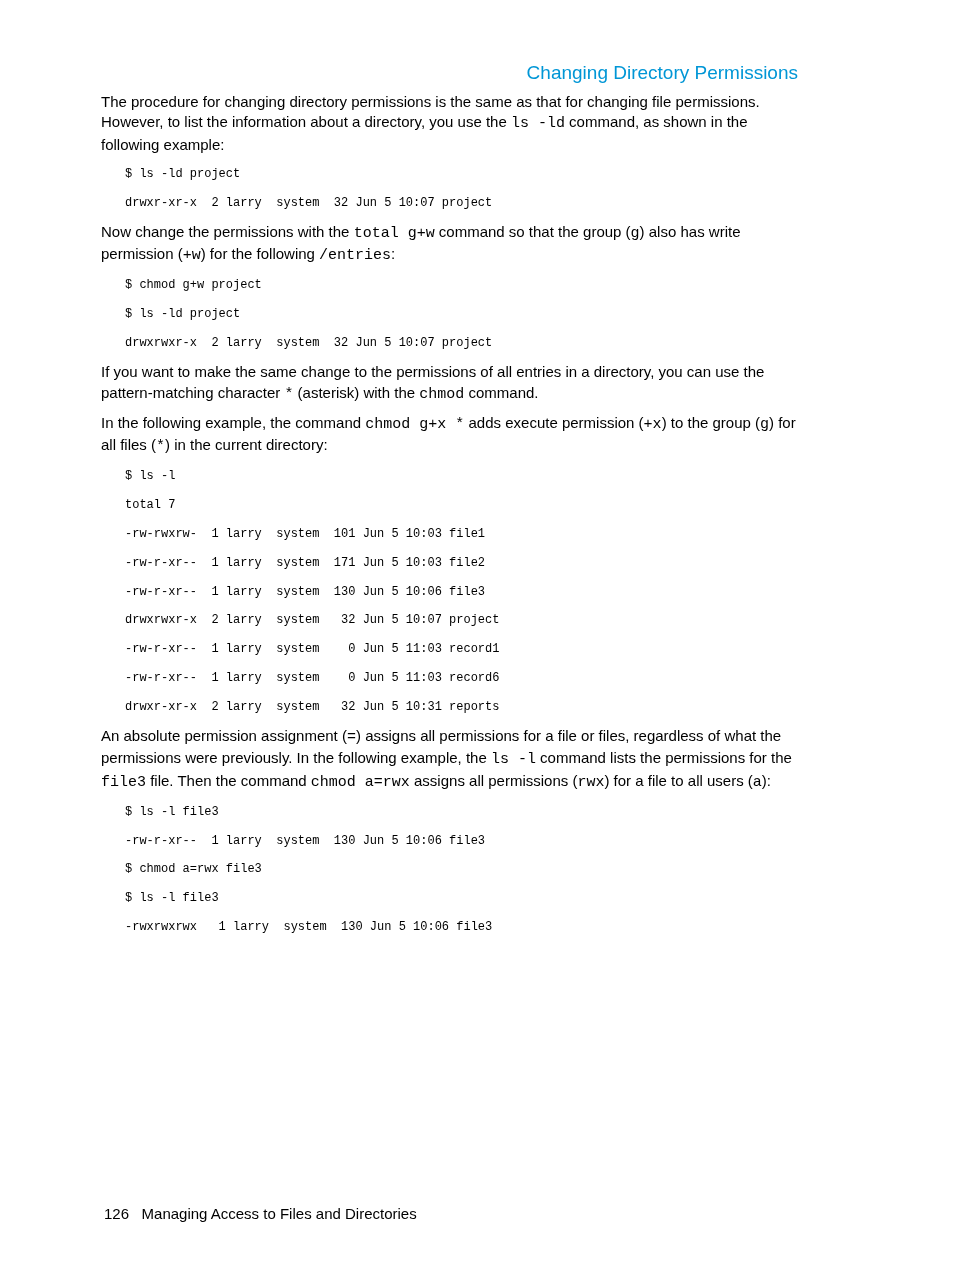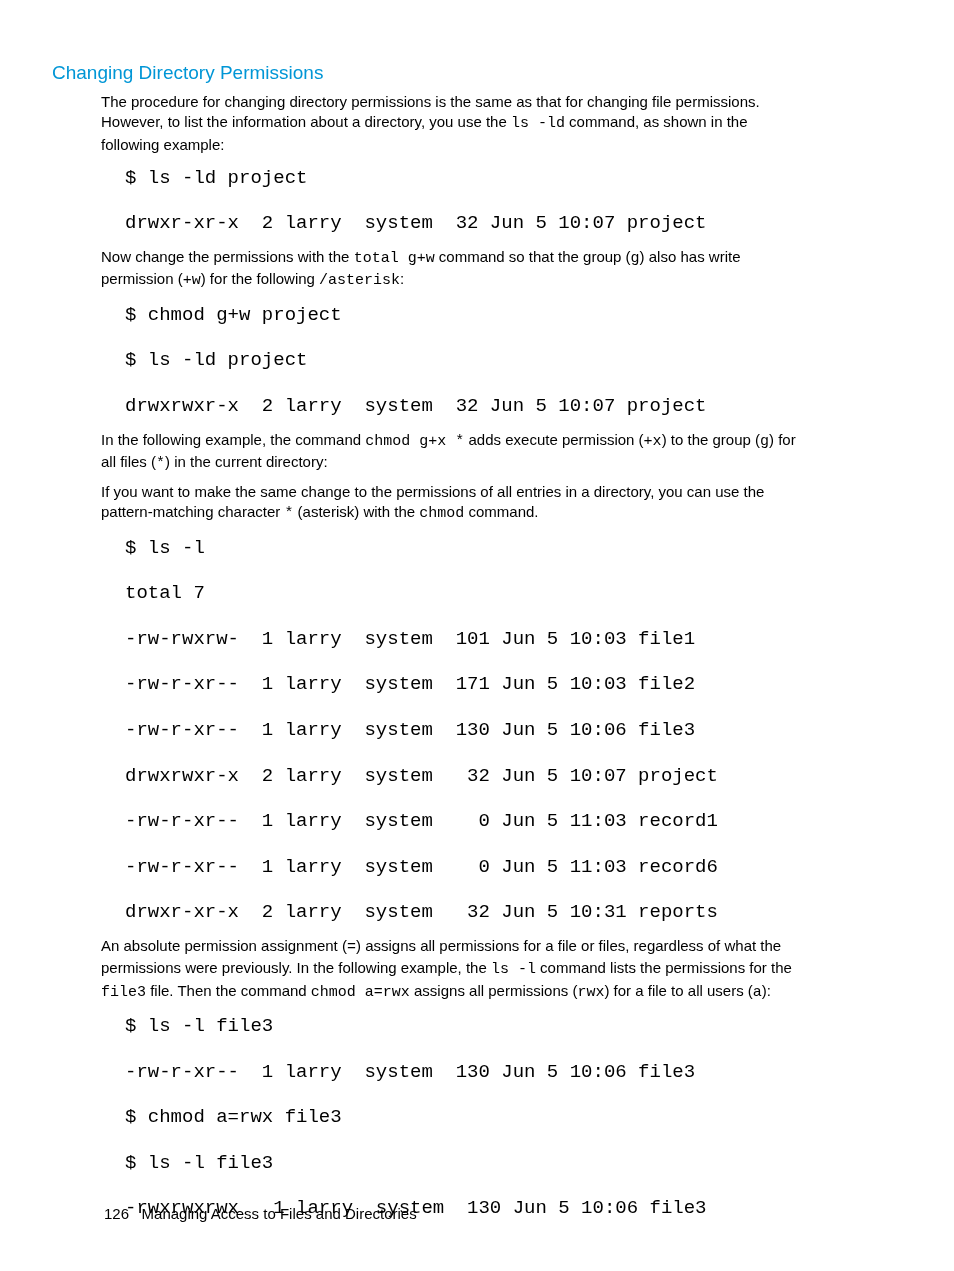--- a/index.html
+++ b/index.html
@@ -11,29 +11,30 @@
     background: #fff;
     width: 850px;
     box-sizing: border-box;
   }
   h2.section-title {
     font-family: Arial, Helvetica, sans-serif;
     font-weight: normal;
     font-size: 19px;
     color: #0096d6;
     margin: 12px 0 8px 0;
+    text-align: right;
   }
   .body-text {
     margin: 8px 0 8px 49px;
     line-height: 1.35;
     font-family: Arial, Helvetica, sans-serif;
   }
   .code-block {
     font-family: "Courier New", Courier, monospace;
-    font-size: 19px;
+    font-size: 12px;
     margin: 12px 0 12px 73px;
     white-space: pre;
     line-height: 1.2;
   }
   .inline-code {
     font-family: "Courier New", Courier, monospace;
   }
   .footer {
     position: absolute;
     bottom: 30px;
@@ -54,36 +55,36 @@
 
 <p class="body-text">
   <span>The procedure for changing directory permissions is the same as that for changing file permissions. However, to list the information about a directory, you use the </span><span class="inline-code">ls -ld</span><span> command, as shown in the following example:</span>
 </p>
 
 <div class="code-block">$ ls -ld project
 
 drwxr-xr-x  2 larry  system  32 Jun 5 10:07 project</div>
 
 <p class="body-text">
-  <span>Now change the permissions with the </span><span class="inline-code">total g+w</span><span> command so that the group (</span><span class="inline-code">g</span><span>) also has write permission (</span><span class="inline-code">+w</span><span>) for the following </span><span class="inline-code">/asterisk</span><span>:</span>
+  <span>Now change the permissions with the </span><span class="inline-code">total g+w</span><span> command so that the group (</span><span class="inline-code">g</span><span>) also has write permission (</span><span class="inline-code">+w</span><span>) for the following </span><span class="inline-code">/entries</span><span>:</span>
 </p>
 
 <div class="code-block">$ chmod g+w project
 
 $ ls -ld project
 
 drwxrwxr-x  2 larry  system  32 Jun 5 10:07 project</div>
 
 
 <p class="body-text">
-  <span>In the following example, the command </span><span class="inline-code">chmod g+x *</span><span> adds execute permission (</span><span class="inline-code">+x</span><span>) to the group (</span><span class="inline-code">g</span><span>) for all files (</span><span class="inline-code">*</span><span>) in the current directory:</span>
+  <span>If you want to make the same change to the permissions of all entries in a directory, you can use the pattern-matching character </span><span class="inline-code">*</span><span> (asterisk) with the </span><span class="inline-code">chmod</span><span> command.</span>
 </p>
 
 <p class="body-text">
-  <span>If you want to make the same change to the permissions of all entries in a directory, you can use the pattern-matching character </span><span class="inline-code">*</span><span> (asterisk) with the </span><span class="inline-code">chmod</span><span> command.</span>
+  <span>In the following example, the command </span><span class="inline-code">chmod g+x *</span><span> adds execute permission (</span><span class="inline-code">+x</span><span>) to the group (</span><span class="inline-code">g</span><span>) for all files (</span><span class="inline-code">*</span><span>) in the current directory:</span>
 </p>
 
 
 
 <div class="code-block">$ ls -l
 
 total 7
 
 -rw-rwxrw-  1 larry  system  101 Jun 5 10:03 file1
 

